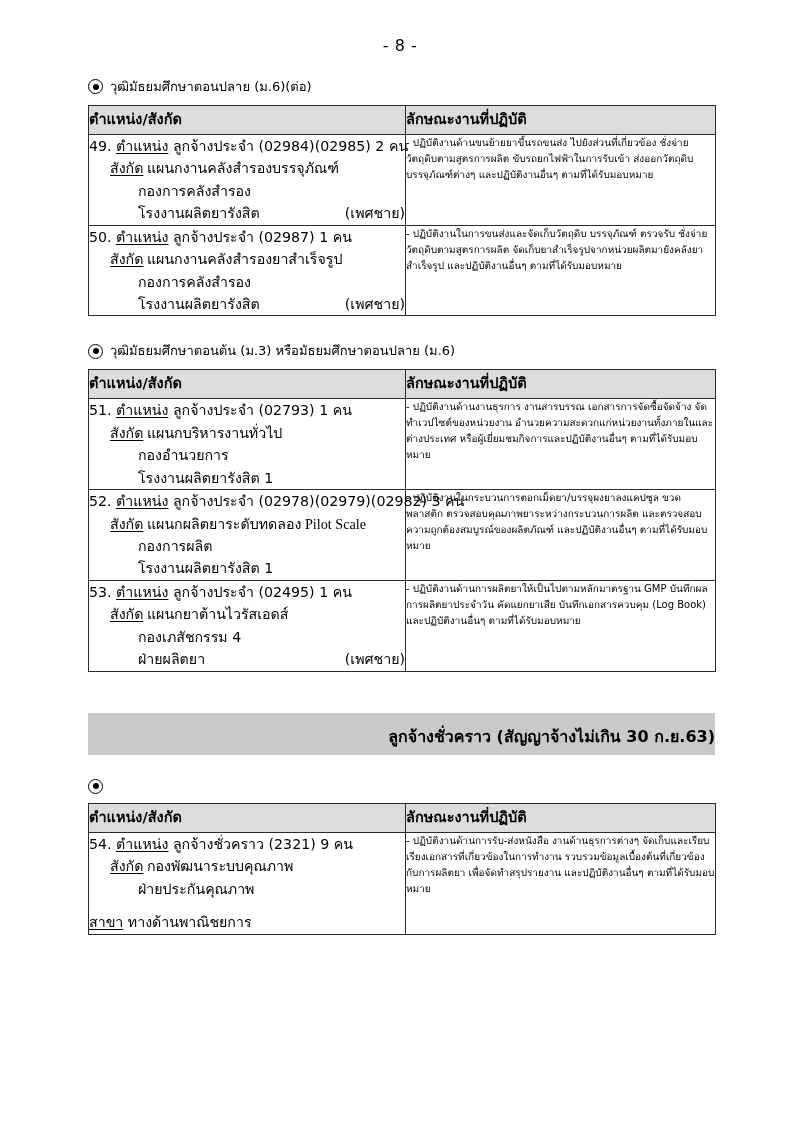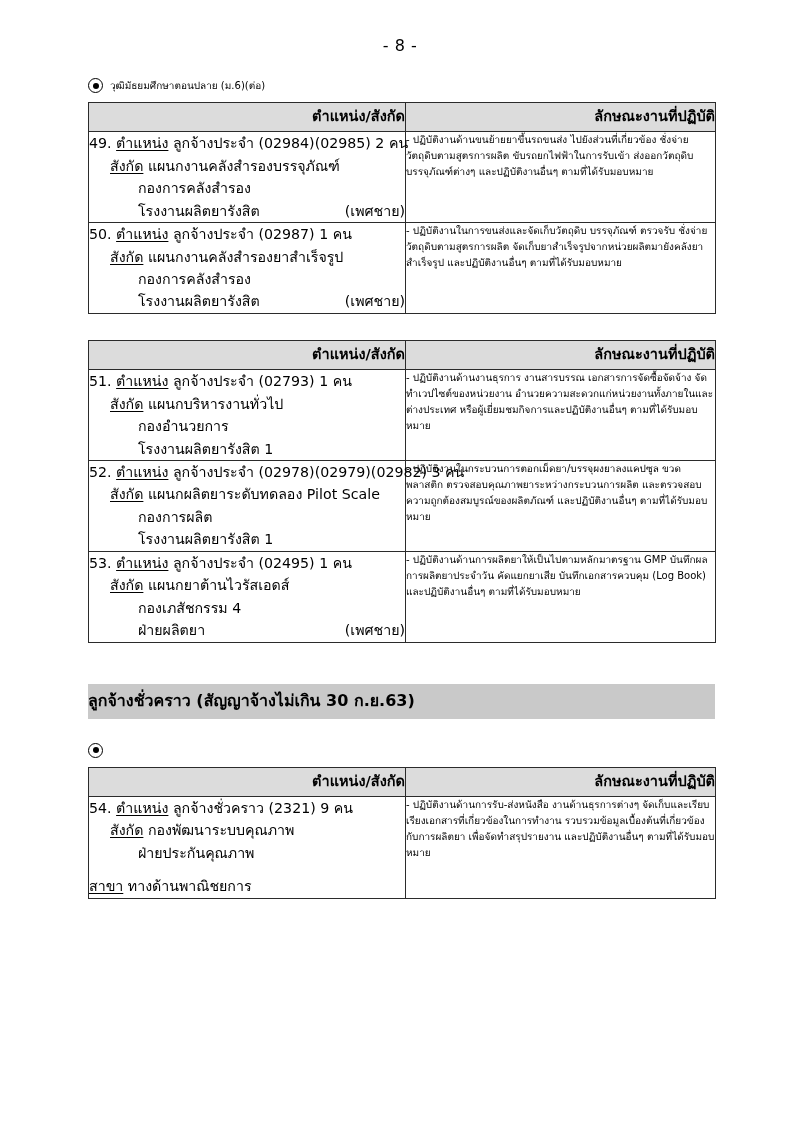--- a/index.html
+++ b/index.html
@@ -39,21 +39,21 @@
     top: 78px;
     left: 88px;
     width: 627px;
   }
 
   
   .bullet-heading {
     display: flex;
     align-items: center;
     gap: 7px;
-    font-size: 10px;
+    font-size: 13px;
     margin: 0 0 9px 0;
     line-height: 1.35;
   }
   .bullet-heading .radio-glyph {
     display: inline-block;
     width: 13px;
     height: 13px;
     border: 1.6px solid #000;
     border-radius: 50%;
     position: relative;
@@ -81,63 +81,63 @@
   table.jobs th,
   table.jobs td {
     border: 1px solid #2b2b2b;
     vertical-align: top;
     padding: 0;
   }
   table.jobs th {
     background: #dcdcdc;
     font-size: 14.5px;
     font-weight: bold;
-    text-align: right;
+    text-align: left;
     padding: 5px 0 6px 0;
     line-height: 1.2;
   }
   col.c-pos { width: 317px; }
   col.c-duty { width: 310px; }
 
   td.pos-cell {
     padding: 5px 8px 7px 7px;
   }
   td.duty-cell {
     padding: 5px 7px 7px 8px;
   }
 
   .pos-line {
     font-size: 14.2px;
     line-height: 1.58;
     white-space: nowrap;
     position: relative;
   }
-  .pos-line.indent1 { padding-left: 21px; }
+  .pos-line.indent1 { padding-left: 21px; font-family: Liberation Serif, serif; }
   .pos-line.indent2 { padding-left: 49px; }
   .pos-line.blank { height: 11px; }
   .pos-line u { text-decoration: underline; text-underline-offset: 2px; }
   .pos-line .gender {
     position: absolute;
     right: 0;
     top: 0;
   }
   .duty-text {
     font-size: 10px;
     line-height: 1.60;
     text-align: left;
     word-break: break-word;
   }
 
   
   .banner {
     background: #c9c9c9;
-    text-align: left;
+    text-align: right;
     font-size: 16px;
     font-weight: bold;
-    padding: 7px 0 8px 0;
+    padding: 14px 0 8px 0;
     line-height: 1.25;
   }
 
   
   .gap-after-table { height: 26px; }
   .gap-before-banner { height: 41px; }
   .gap-after-banner { height: 24px; }
 
   
   .footer-note {
@@ -215,20 +215,24 @@
           </td>
           <td class="duty-cell">
             <div class="duty-text">- ปฏิบัติงานในการขนส่งและจัดเก็บวัตถุดิบ บรรจุภัณฑ์ ตรวจรับ ชั่งจ่ายวัตถุดิบตามสูตรการผลิต จัดเก็บยาสำเร็จรูปจากหน่วยผลิตมายังคลังยาสำเร็จรูป และปฏิบัติงานอื่นๆ ตามที่ได้รับมอบหมาย</div>
           </td>
         </tr>
       </tbody>
     </table>
 
     <div class="gap-after-table"></div>
 
+    <div class="bullet-heading">
+      <span class="radio-glyph"></span>
+      <span>วุฒิมัธยมศึกษาตอนต้น (ม.3) หรือมัธยมศึกษาตอนปลาย (ม.6)</span>
+    </div>
 
     <table class="jobs">
       <colgroup>
           <col class="c-pos">
           <col class="c-duty">
         </colgroup>
       <thead>
         <tr>
           <th>ตำแหน่ง/สังกัด</th>
           <th>ลักษณะงานที่ปฏิบัติ</th>

